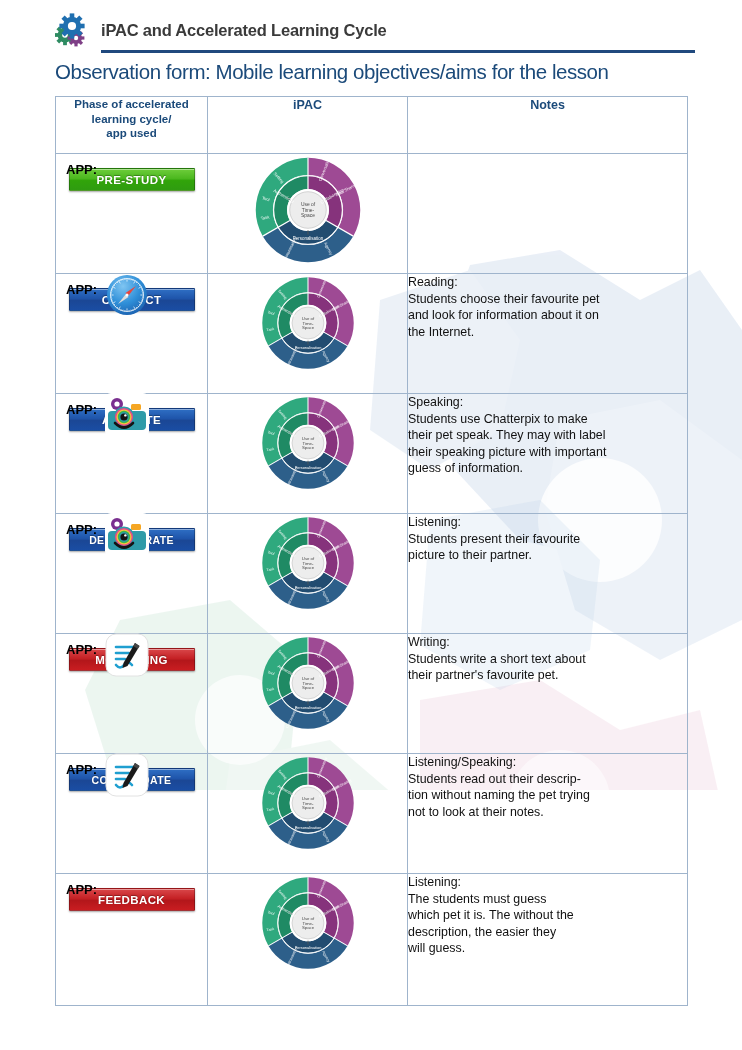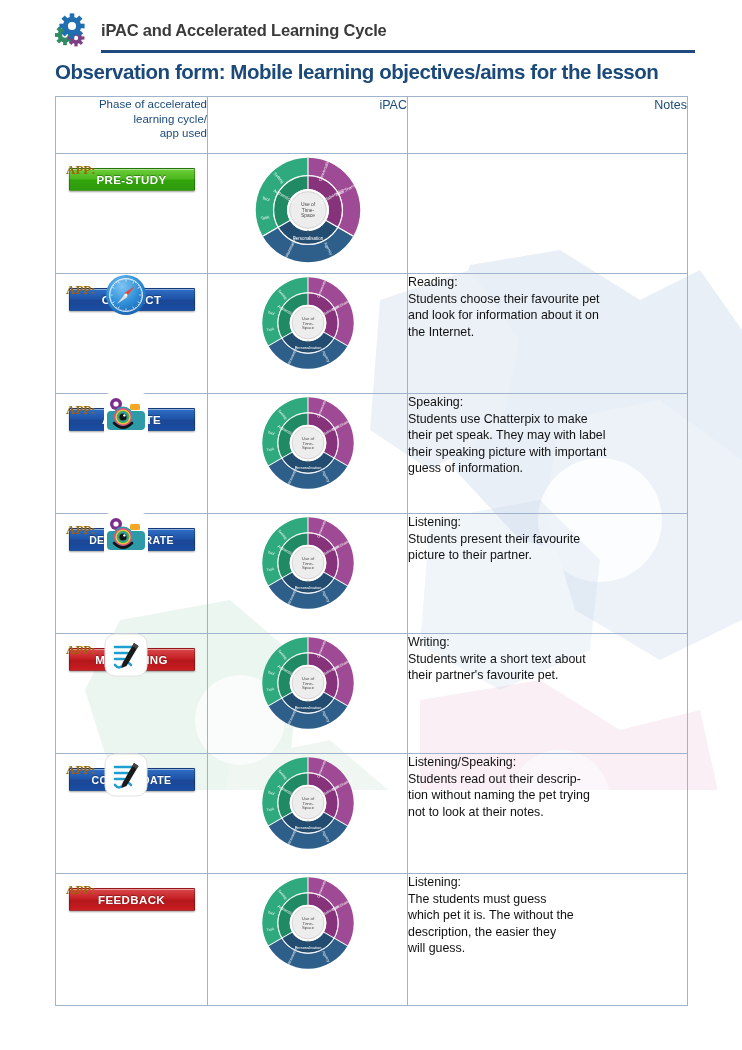--- a/index.html
+++ b/index.html
@@ -15,37 +15,37 @@
   .watermark { position: absolute; inset: 0; overflow: hidden; z-index: 0; }
 
   
   .header { position: absolute; left: 55px; top: 12px; width: 640px; z-index: 3; }
   .hdr-row { display: flex; align-items: center; gap: 12px; height: 36px; }
   .logo { width: 34px; height: 34px; position: relative; flex: none; }
   .hdr-title { font-size: 16.5px; font-weight: bold; color: #3a3a3a; letter-spacing: -0.2px; }
   .hdr-rule { margin-left: 46px; margin-top: 2px; height: 3px; background: #20497e; width: 594px; }
   .doc-title {
     position: absolute; left: 55px; top: 60px; width: 660px;
-    font-size: 20.5px; font-weight: bold; color: #1b4a7a; letter-spacing: -0.45px;
+    font-size: 20.5px; font-weight: normal; color: #1b4a7a; letter-spacing: -0.45px;
     z-index: 3;
   }
 
   
   .table {
     position: absolute; left: 55px; top: 96px; width: 632px;
     border-collapse: collapse; z-index: 2; table-layout: fixed;
   }
   .table td, .table th { border: 1px solid #9fb4cc; vertical-align: top; padding: 0; }
   col.c-phase { width: 152px; }
   col.c-ipac  { width: 200px; }
   col.c-notes { width: 280px; }
 
   .th-cell {
-    height: 57px; text-align: right; vertical-align: middle;
-    font-size: 11.5px; font-weight: normal; color: #1b4a7a; line-height: 1.28;
+    height: 57px; text-align: center; vertical-align: middle;
+    font-size: 11.5px; font-weight: bold; color: #1b4a7a; line-height: 1.28;
     background: rgba(255,255,255,0.55);
   }
   .th-cell.big { font-size: 12.5px; }
 
   .row-phase { position: relative; height: 100%; padding: 10px 8px 8px 8px; }
 
   
   .pill {
     display: block; margin: 4px auto 8px auto; width: 126px; height: 23px;
     border-radius: 1px; text-align: center; line-height: 23px;
@@ -57,21 +57,21 @@
   .pill.green { background: linear-gradient(180deg,#6ecd3b 0%,#4cb81f 45%,#31a40a 55%,#2f9c10 100%); }
   .pill.blue  { background: linear-gradient(180deg,#2f6fc4 0%,#1f55ab 45%,#1b4795 55%,#1a4da3 100%); }
   .pill.red   { background: linear-gradient(180deg,#d94game 0%,#c41f22 100%); }
   .pill.red   { background: linear-gradient(180deg,#d9474a 0%,#c52125 45%,#b3171b 55%,#c91d21 100%); }
   .pill.small { font-size: 10.5px; }
 
   .app-row {
     position: absolute; left: 10px; bottom: 10px; right: 8px;
     display: flex; align-items: flex-end; gap: 8px; height: 46px;
   }
-  .app-label { font-size: 13px; font-weight: bold; color: #a16207; line-height: 1; padding-bottom: 21px; font-family: Liberation Serif, serif; }
+  .app-label { font-size: 13px; font-weight: bold; color: #000000; line-height: 1; padding-bottom: 21px; }
   .app-icon { width: 44px; height: 44px; flex: none; position: relative; }
 
   .ipac-cell { text-align: center; padding: 8px 0 10px 0; }
   .notes-cell { padding: 14px 12px 10px 14px; font-size: 12.4px; color: #111; line-height: 1.33; margin-left: 13px; }
   .notes-cell .nline { display: block; white-space: pre; }
 
   
   .wheel { display: block; margin: 0 auto; }
 </style>
 </head>

